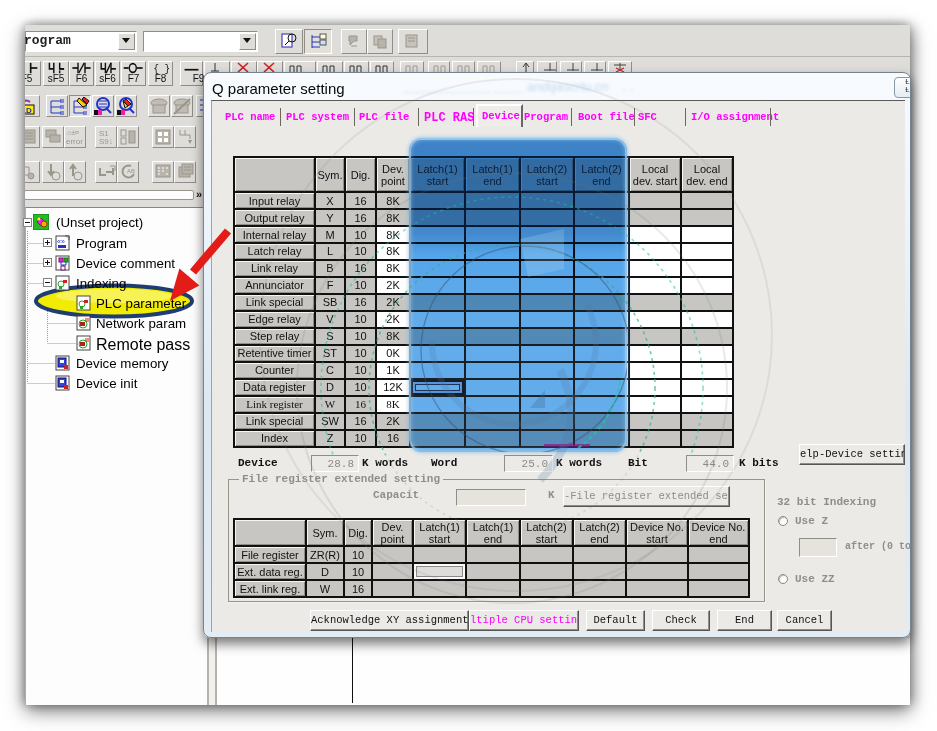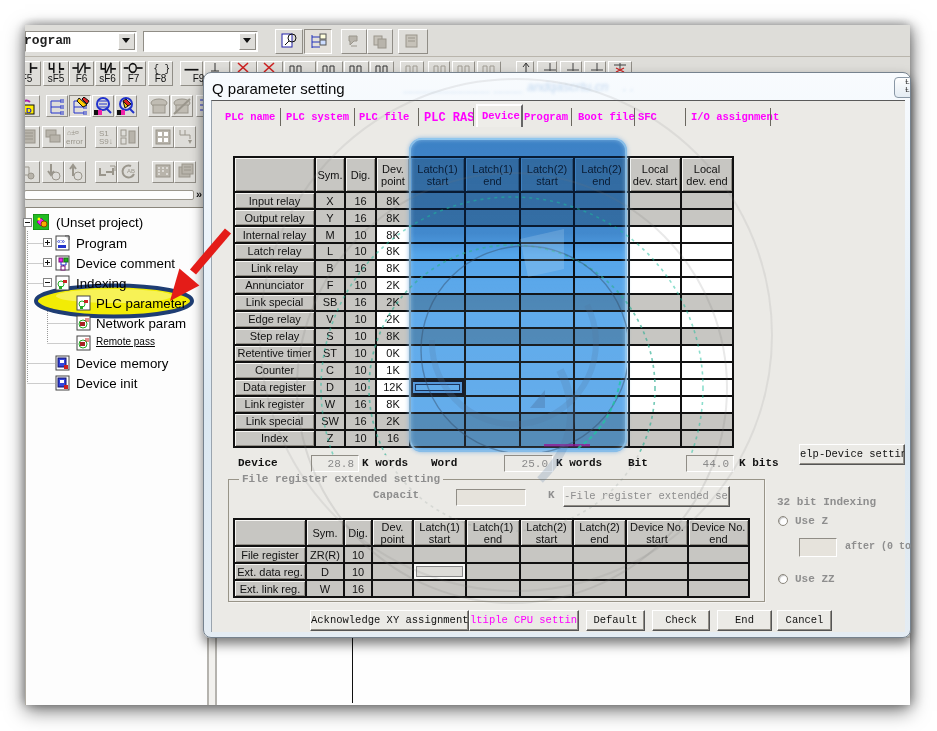--- a/index.html
+++ b/index.html
@@ -398,21 +398,21 @@
       <rect x="3" y="3" width="8" height="9" fill="#3344dd" stroke="#111166"></rect>
       <rect x="5" y="5" width="4" height="3" fill="#fff"></rect>
       <rect x="9" y="10" width="4" height="4" fill="#cc2222"></rect>
     </svg>
 <div class="abs" style="left:56px;top:215px;font-size:13.3px;color:#000;z-index:6;white-space:nowrap;">(Unset project)</div>
 <div class="abs" style="left:76px;top:236px;font-size:13.3px;color:#000;z-index:6;white-space:nowrap;">Program</div>
 <div class="abs" style="left:76px;top:256px;font-size:13.3px;color:#000;z-index:6;white-space:nowrap;">Device comment</div>
 <div class="abs" style="left:76px;top:276px;font-size:13.3px;color:#000;z-index:6;white-space:nowrap;">Indexing</div>
 <div class="abs" style="left:96px;top:296px;font-size:13.3px;color:#000;z-index:6;white-space:nowrap;">PLC parameter</div>
 <div class="abs" style="left:96px;top:316px;font-size:13.3px;color:#000;z-index:6;white-space:nowrap;">Network param</div>
-<div class="abs" style="left:96px;top:336px;font-size:10px;color:#000;z-index:6;white-space:nowrap;text-decoration:underline;">Remote pass</div>
+<div class="abs" style="left:96px;top:336px;font-size:16px;color:#000;z-index:6;white-space:nowrap;">Remote pass</div>
 <div class="abs" style="left:76px;top:356px;font-size:13.3px;color:#000;z-index:6;white-space:nowrap;">Device memory</div>
 <div class="abs" style="left:76px;top:376px;font-size:13.3px;color:#000;z-index:6;white-space:nowrap;">Device init</div>
 <div class="abs" style="left:203px;top:72px;width:708px;height:566px;z-index:10;border-radius:8px;background:linear-gradient(#f8fbfe 0%,#ebf3fa 30%,#dbe8f2 60%,#e4ecf3 100%);border:1px solid #76828e;box-shadow:0 6px 12px rgba(0,0,0,0.52);overflow:hidden;">
 <div class="abs" style="left:8px;top:7px;font-size:15px;color:#0a0a0a;">Q parameter setting</div>
 <div class="abs" style="left:200px;top:6px;font-size:13px;font-style:italic;color:rgba(120,170,220,0.42);filter:blur(1.4px);white-space:nowrap;">____________ ____ <i>andqascrtu.cn</i>&nbsp;&nbsp;&nbsp;&nbsp;. .</div>
 <div class="abs" style="left:690px;top:4px;width:40px;height:21px;border:1px solid #8a98a6;border-radius:4px;background:linear-gradient(#fefefe,#e4ecf3);"></div>
 <div class="abs mono" style="left:701px;top:5px;font-size:8px;color:#333;line-height:8px;">Ƚ<br>Ƚ</div>
 <div class="abs" style="left:7px;top:27px;width:694px;height:532px;background:#ebeae6;border-top:1px solid #5a5a5a;border-left:1px solid #9aa4ae;"></div>
 </div>
 <div class="abs" style="left:0;top:0;width:937px;height:731px;z-index:11;pointer-events:none;">
@@ -598,21 +598,21 @@
             <td class="g">D</td>
             <td class="g">10</td>
             <td class="w">12K</td>
             <td class="w" style="box-shadow:inset 0 0 0 2px #000a18, inset 0 0 0 4px rgba(228,240,252,0.9), inset 0 0 0 5px #123050;"></td>
             <td class="w"></td>
             <td class="w"></td>
             <td class="w"></td>
             <td class="w"></td>
             <td class="w"></td>
           </tr>
-<tr style="height:16px;">
+<tr style="height:16px;font-family:Liberation Serif, serif;">
             <td class="rh">Link register</td>
             <td class="g">W</td>
             <td class="g">16</td>
             <td class="w">8K</td>
             <td class="w"></td>
             <td class="w"></td>
             <td class="w"></td>
             <td class="w"></td>
             <td class="w"></td>
             <td class="w"></td>

